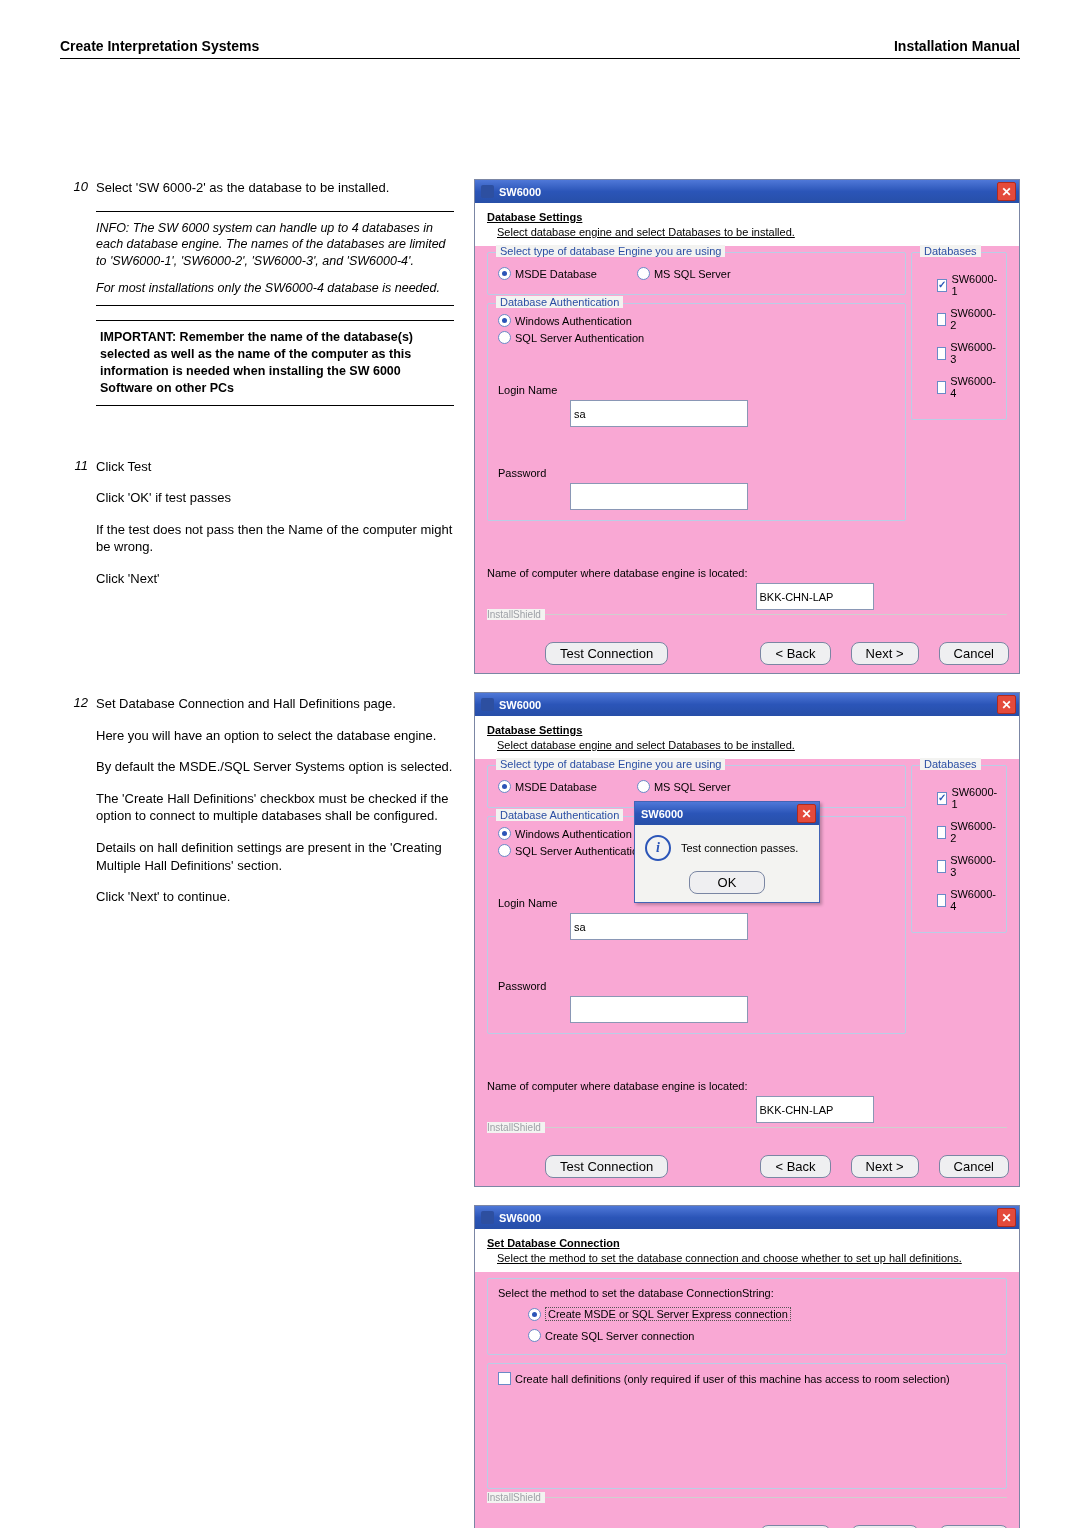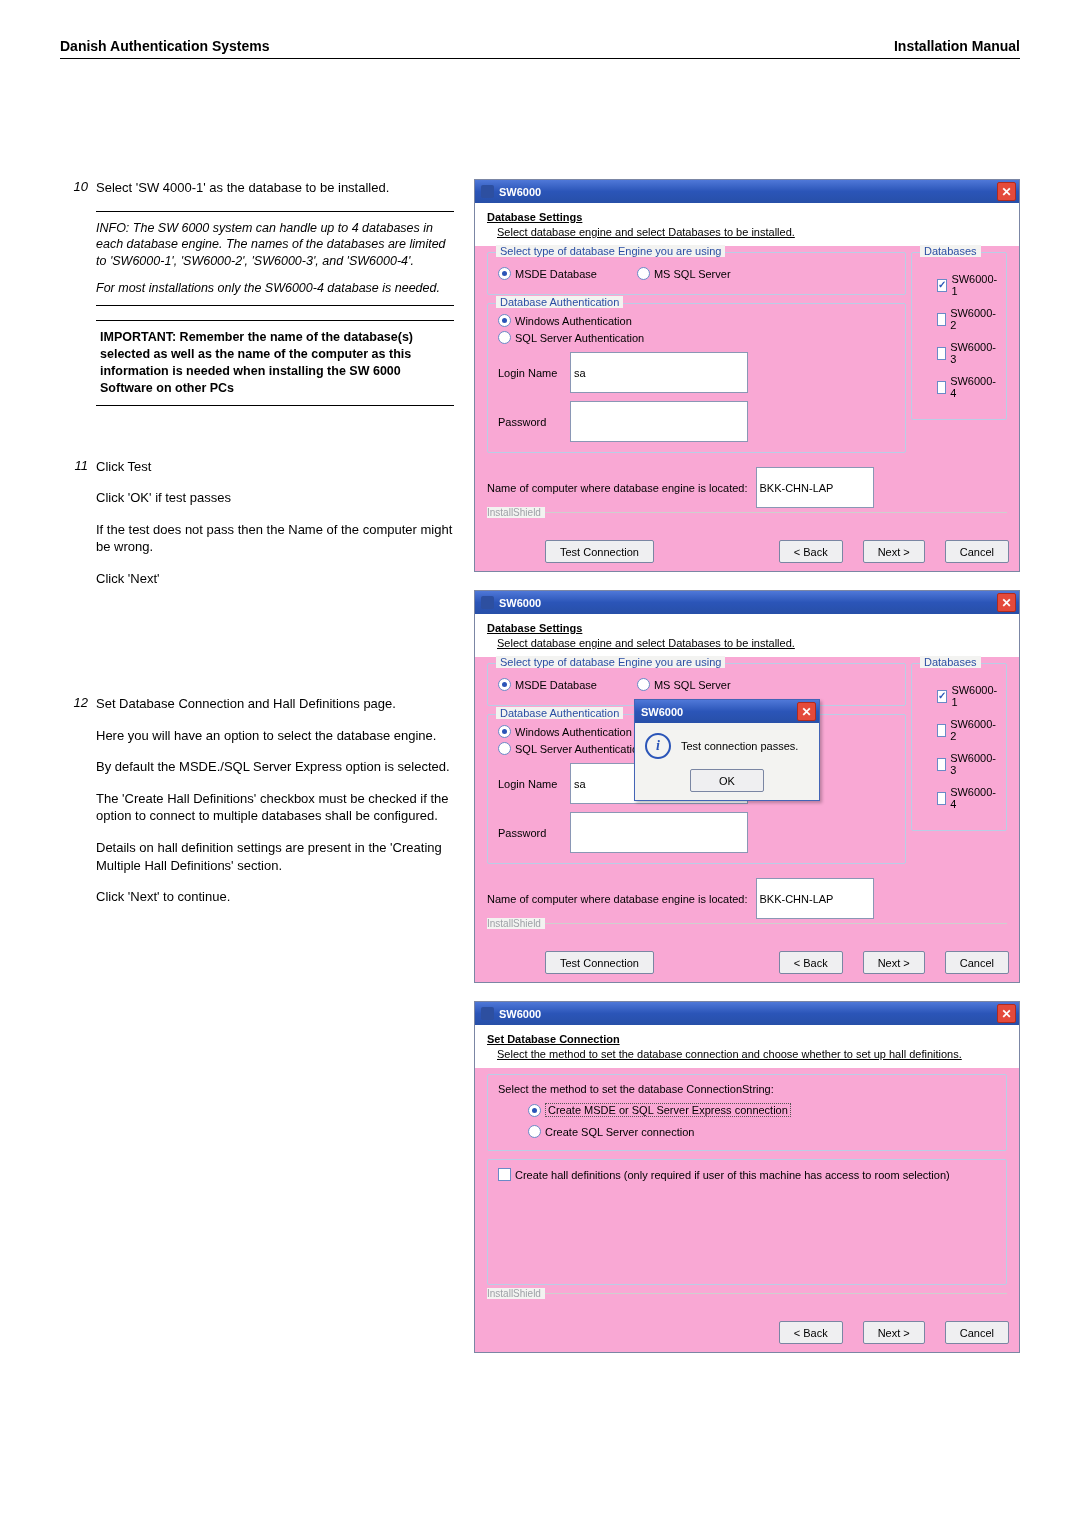--- a/index.html
+++ b/index.html
@@ -80,35 +80,35 @@
   .fieldset .legend {
     position:absolute; top:-8px; left:8px; background:#f3f3f1; color:#2a4ea3;
     padding:0 4px; font-size:11px;
   }
   .radio-row { display:flex; gap:40px; margin:4px 0; }
   .radio-item, .check-item { display:flex; align-items:center; gap:4px; }
   .radio { width:11px;height:11px;border:1px solid #6a8ac7;border-radius:50%;background:#fff;display:flex;align-items:center;justify-content:center; }
   .radio.checked::after{content:'';width:5px;height:5px;background:#2b55b8;border-radius:50%;}
   .chk { width:11px;height:11px;border:1px solid #6a8ac7;background:#fff;display:flex;align-items:center;justify-content:center;color:#2b55b8;font-size:10px;font-weight:bold; }
   .chk.checked::after{content:'✓';line-height:1;}
-  .input { border:1px solid #8a97b5;background:#fff;height:17px;padding:11px 3px;font-size:11px; }
+  .input { border:1px solid #8a97b5;background:#fff;height:17px;padding:4px 3px;font-size:11px;margin-top:48px; }
   .fld-row { display:flex;align-items:center; gap:10px; margin-top:8px; }
   .fld-row label{ width:62px; }
   .two-col { display:flex; gap:5px; }
   .db-list { width:96px; }
   .db-list .fieldset { padding-bottom:10px; }
   .db-list .check-item { margin:10px 0;padding-left:15px; }
   .computer-row{ display:flex; align-items:center; gap:8px; margin:6px 0 4px 0; }
   .install-shield { color:#9ea1a7; font-size:10px; margin:4px 0 4px 0; border-top:1px solid #cfcfcf; padding-top:2px; position:relative;}
   .install-shield span{position:relative;top:-8px;background:#f3f3f1;padding-right:4px;}
   .btn-row { display:flex; justify-content:flex-end; gap:20px; padding:4px 10px 8px 10px; }
   .btn-row .left-btn { margin-right:auto; margin-left:60px;}
   .btn {
     border:1px solid #7a86a3; background:#efeff1; padding:1px 14px; height:19px;
-    font-size:11px; border-radius:2px; display:flex; align-items:center;
+    font-size:13px; border-radius:8px; display:flex; align-items:center;
   }
   .underline-first::first-letter{text-decoration:underline;}
   .msgbox {
     position:absolute; left:159px; top:42px; width:184px;
     border:1px solid #4364b6; background:#f3f3f1; font-size:11px;
     box-shadow:2px 2px 3px rgba(0,0,0,0.25);
   }
   .msgbox .titlebar{font-weight:bold;}
   .msg-body { padding:10px 10px 6px 10px; display:flex; gap:10px; align-items:center;}
   .info-icon{
@@ -134,32 +134,32 @@
     padding:2px 6px 2px 0;
   }
   .dot-icon{width:13px;height:13px;background:#2d4fa0;border-radius:2px;display:inline-block;margin-right:5px;vertical-align:middle;}
 </style>
 </head>
 <body>
 
 <div class="page">
 
   <div class="header">
-    <span>Danish Authentication Systems</span>
+    <span>Create Interpretation Systems</span>
     <span class="right">Installation Manual</span>
   </div>
 
   <div class="content">
 
     <div class="left-col">
 
       <div class="step">
         <div class="step-num">10</div>
         <div class="step-body">
-          <p>Select 'SW 4000-1' as the database to be installed.</p>
+          <p>Select 'SW 6000-2' as the database to be installed.</p>
           <div class="info-box">
             <p>INFO:  The SW 6000 system can handle up to 4 databases in each database engine. The names of the databases are limited to 'SW6000-1', 'SW6000-2', 'SW6000-3', and 'SW6000-4'.</p>
             <p>For most installations only the SW6000-4 database is needed.</p>
           </div>
           <div class="important-box">IMPORTANT: Remember the name of the database(s) selected as well as the name of the computer as this information is needed when installing the SW 6000 Software on other PCs</div>
         </div>
       </div>
 
       <div style="height:28px"></div>
 
@@ -173,21 +173,21 @@
         </div>
       </div>
 
       <div style="height:84px"></div>
 
       <div class="step">
         <div class="step-num">12</div>
         <div class="step-body">
           <p>Set Database Connection and Hall Definitions page.</p>
           <p>Here you will have an option to select the database engine.</p>
-          <p>By default the MSDE./SQL Server Express option is selected.</p>
+          <p>By default the MSDE./SQL Server Systems option is selected.</p>
           <p>The 'Create Hall Definitions' checkbox must be checked if the option to connect to multiple databases shall be configured.</p>
           <p>Details on hall definition settings are present in the 'Creating Multiple Hall Definitions' section.</p>
           <p>Click 'Next' to continue.</p>
         </div>
       </div>
 
     </div>
 
     <div class="right-col">
 

